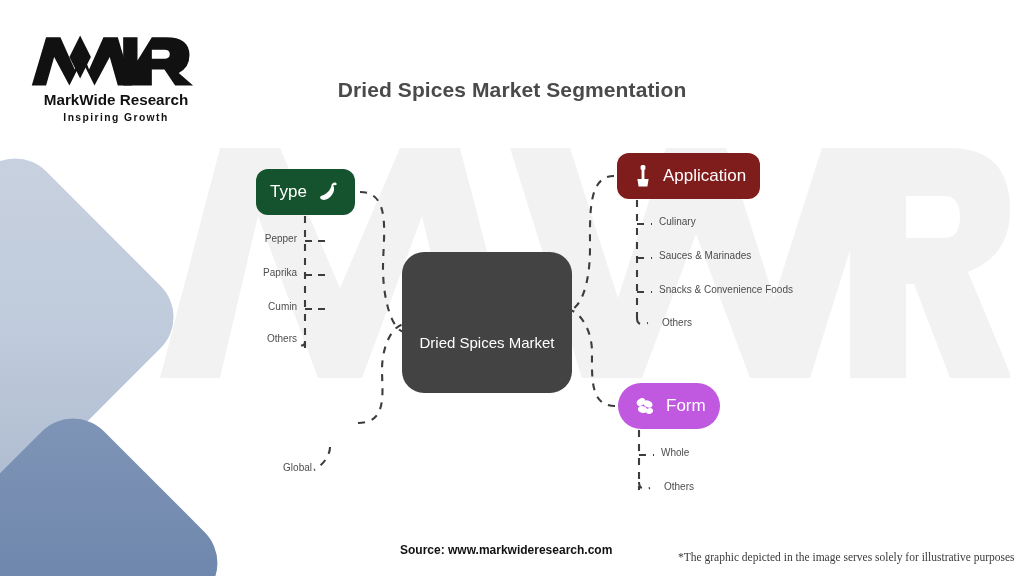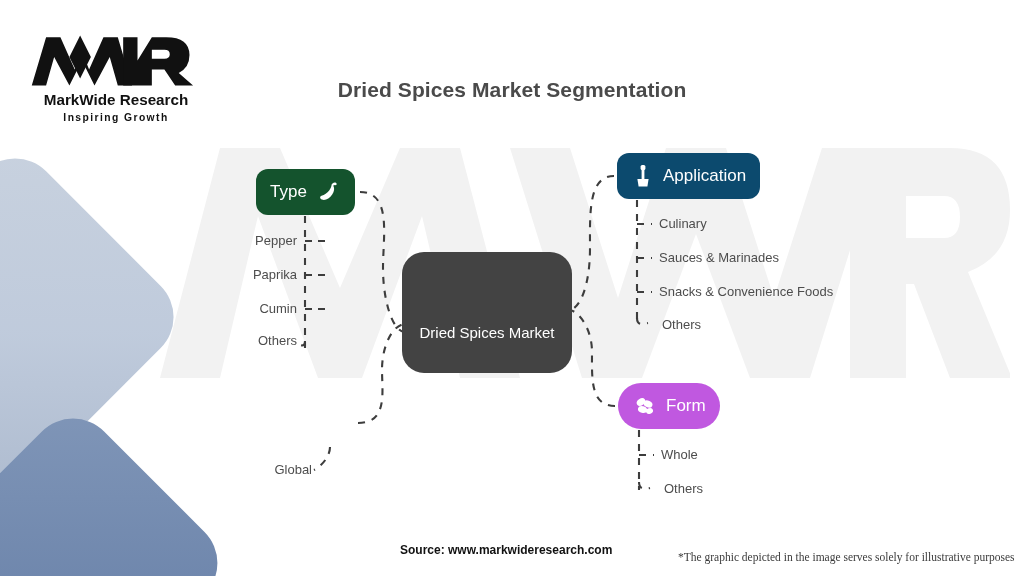--- a/index.html
+++ b/index.html
@@ -60,21 +60,21 @@
     letter-spacing: .1px;
   }
 
   
   .connectors { position: absolute; inset: 0; }
 
   
   .center-node {
     position: absolute;
     left: 402px; top: 252px;
-    width: 170px; height: 121px;
+    width: 170px; height: 141px;
     background: #434343;
     border-radius: 22px;
     color: #ffffff;
     display: flex;
     align-items: center;
     justify-content: center;
     text-align: center;
     font-size: 15px;
     line-height: 1.35;
     padding-top: 42px;
@@ -93,27 +93,27 @@
     box-sizing: border-box;
     color: #ffffff;
     font-size: 17px;
     white-space: nowrap;
   }
   .pill .pill-label { color: #fff; }
   .pill .pill-icon { display: flex; align-items: center; justify-content: center; }
 
   #pill-type        { left: 256px; top: 169px; background: #14532d; }
   #pill-region      { left: 236px; top: 400px; background: #4285e8; }
-  #pill-application { left: 617px; top: 153px; background: #0c4a6e; text-align: right; }
+  #pill-application { left: 617px; top: 153px; background: #7f1d1d; text-align: right; }
   #pill-form        { left: 618px; top: 383px; background: #c058e0; border-radius: 23px; }
 
   
   .child {
     position: absolute;
-    font-size: 13px;
+    font-size: 10px;
     color: #4d4d4d;
     white-space: nowrap;
   }
   .child.right-aligned { text-align: right; transform: translateX(-100%); }
 
   
   .source {
     position: absolute;
     left: 400px; top: 543px;
     font-size: 12px;

